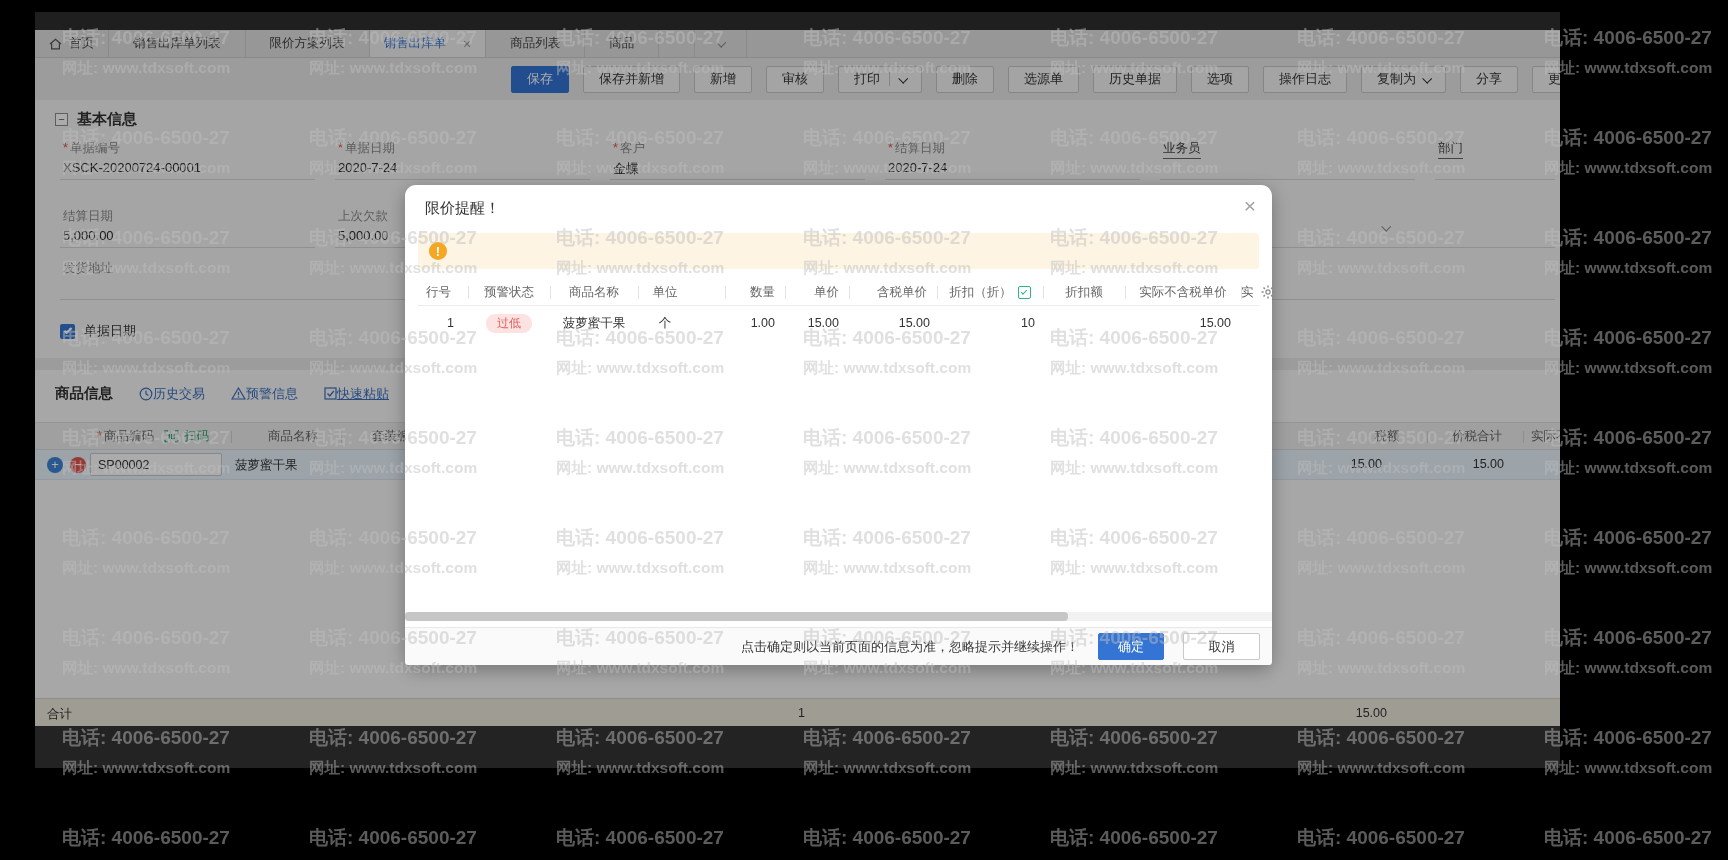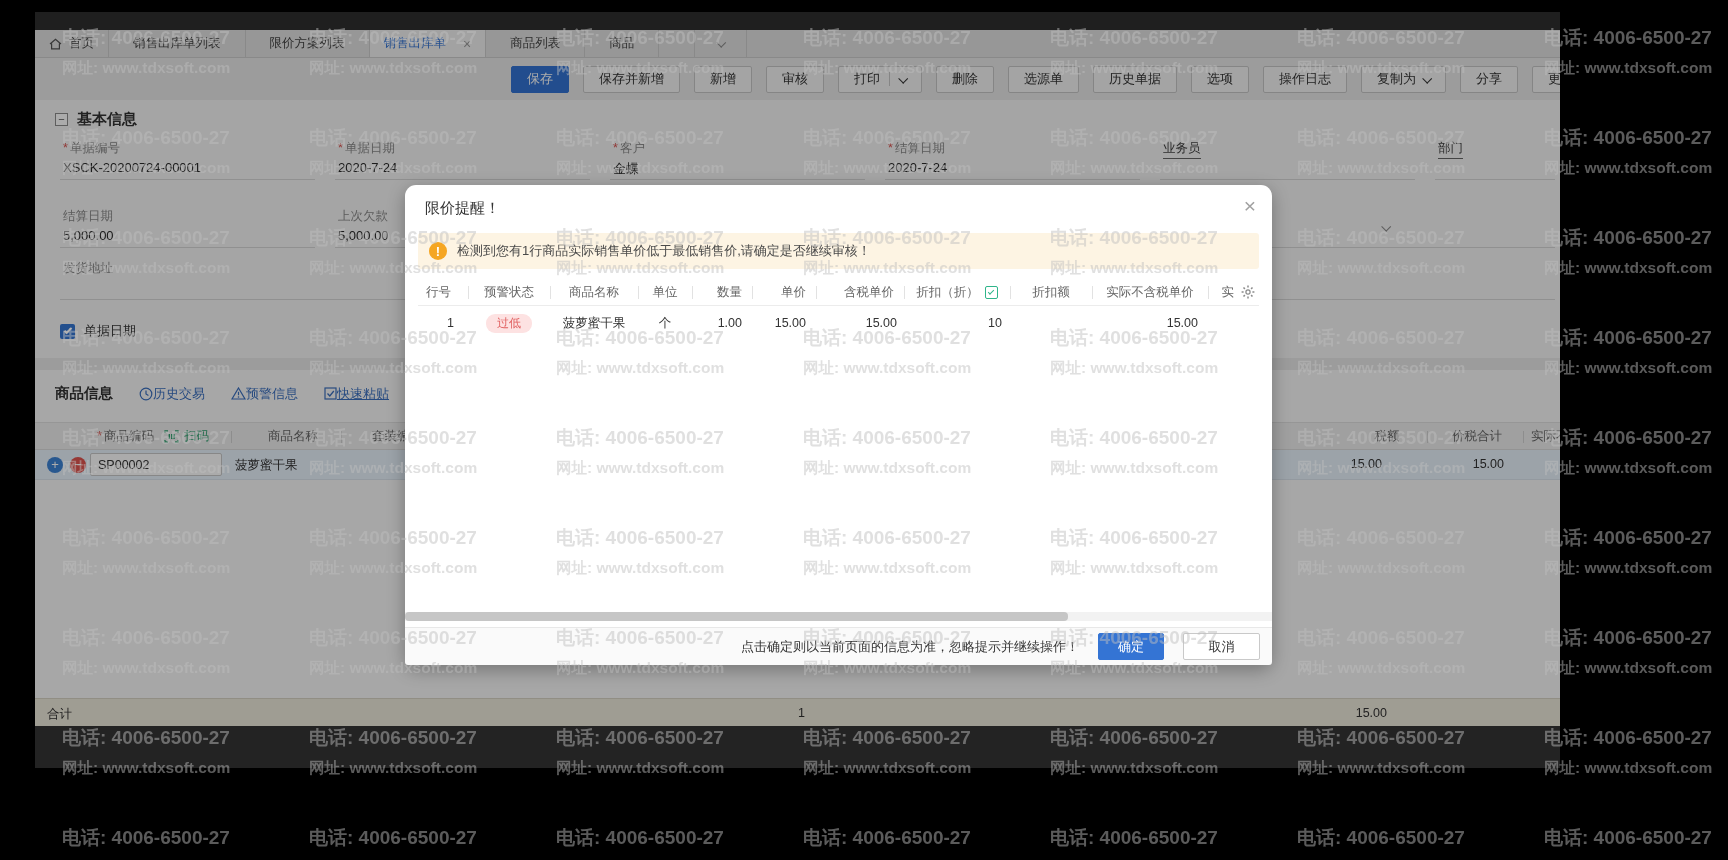--- a/index.html
+++ b/index.html
@@ -108,21 +108,21 @@
     flex-shrink:0; }
   .m-warntext { font-size:13px; color:#4a4a4a; }
 
   .m-thead, .m-trow { position:absolute; left:13px; right:13px; display:flex; align-items:center; }
   .m-thead { top:94px; height:27px; border-bottom:1px solid #ececec; font-size:12.5px; color:#666; }
   .m-trow { top:121px; height:34px; font-size:12.5px; color:#333; }
   .mc { height:100%; display:flex; align-items:center; justify-content:center; position:relative;
     white-space:nowrap; flex-shrink:0; }
   .m-thead .mc + .mc::before { content:""; position:absolute; left:0; top:7px; width:1px;
     height:13px; background:#e2e2e2; }
-  .c0{width:50px;} .c1{width:82px;} .c2{width:88px;} .c3{width:54px;} .c4{width:60px;}
+  .c0{width:50px;} .c1{width:82px;} .c2{width:88px;} .c3{width:54px;} .c4{width:60px;margin-left:33px;}
   .c5{width:64px;} .c6{width:88px;} .c7{width:106px;} .c8{width:82px;} .c9{width:116px;}
   .c10{flex:1; justify-content:flex-end; gap:7px; padding-right:4px;}
   .mc.right { justify-content:flex-end; padding-right:10px; }
   .gcheck { width:13px; height:13px; border:1px solid #2fb58a; border-radius:2px;
     display:inline-flex; align-items:center; justify-content:center; }
   .gmark { width:6px; height:3px; border-left:1.5px solid #2fb58a; border-bottom:1.5px solid #2fb58a;
     transform:rotate(-45deg); margin-top:-1px; }
   .badge-low { background:#fde2e2; color:#e05e5e; font-size:12px; border-radius:9px;
     padding:1px 11px; }
   .m-scrollbar { position:absolute; left:0; top:427px; width:100%; height:9px; background:#f2f2f2; }
@@ -369,21 +369,20 @@
 
     <div class="overlay"></div>
 
     <div class="modal">
       <div class="m-head">
         <span class="m-title">限价提醒！</span>
         <span class="m-close">×</span>
       </div>
       <div class="m-banner">
         <span class="warn-dot">!</span>
-        <span class="m-warntext">检测到您有1行商品实际销售单价低于最低销售价,请确定是否继续审核！</span>
       </div>
 
       <div class="m-thead">
         <div class="mc c0" style="justify-content:flex-start; padding-left:8px;">
             <span>行号</span>
           </div>
         <div class="mc c1">
             <span>预警状态</span>
           </div>
         <div class="mc c2">

